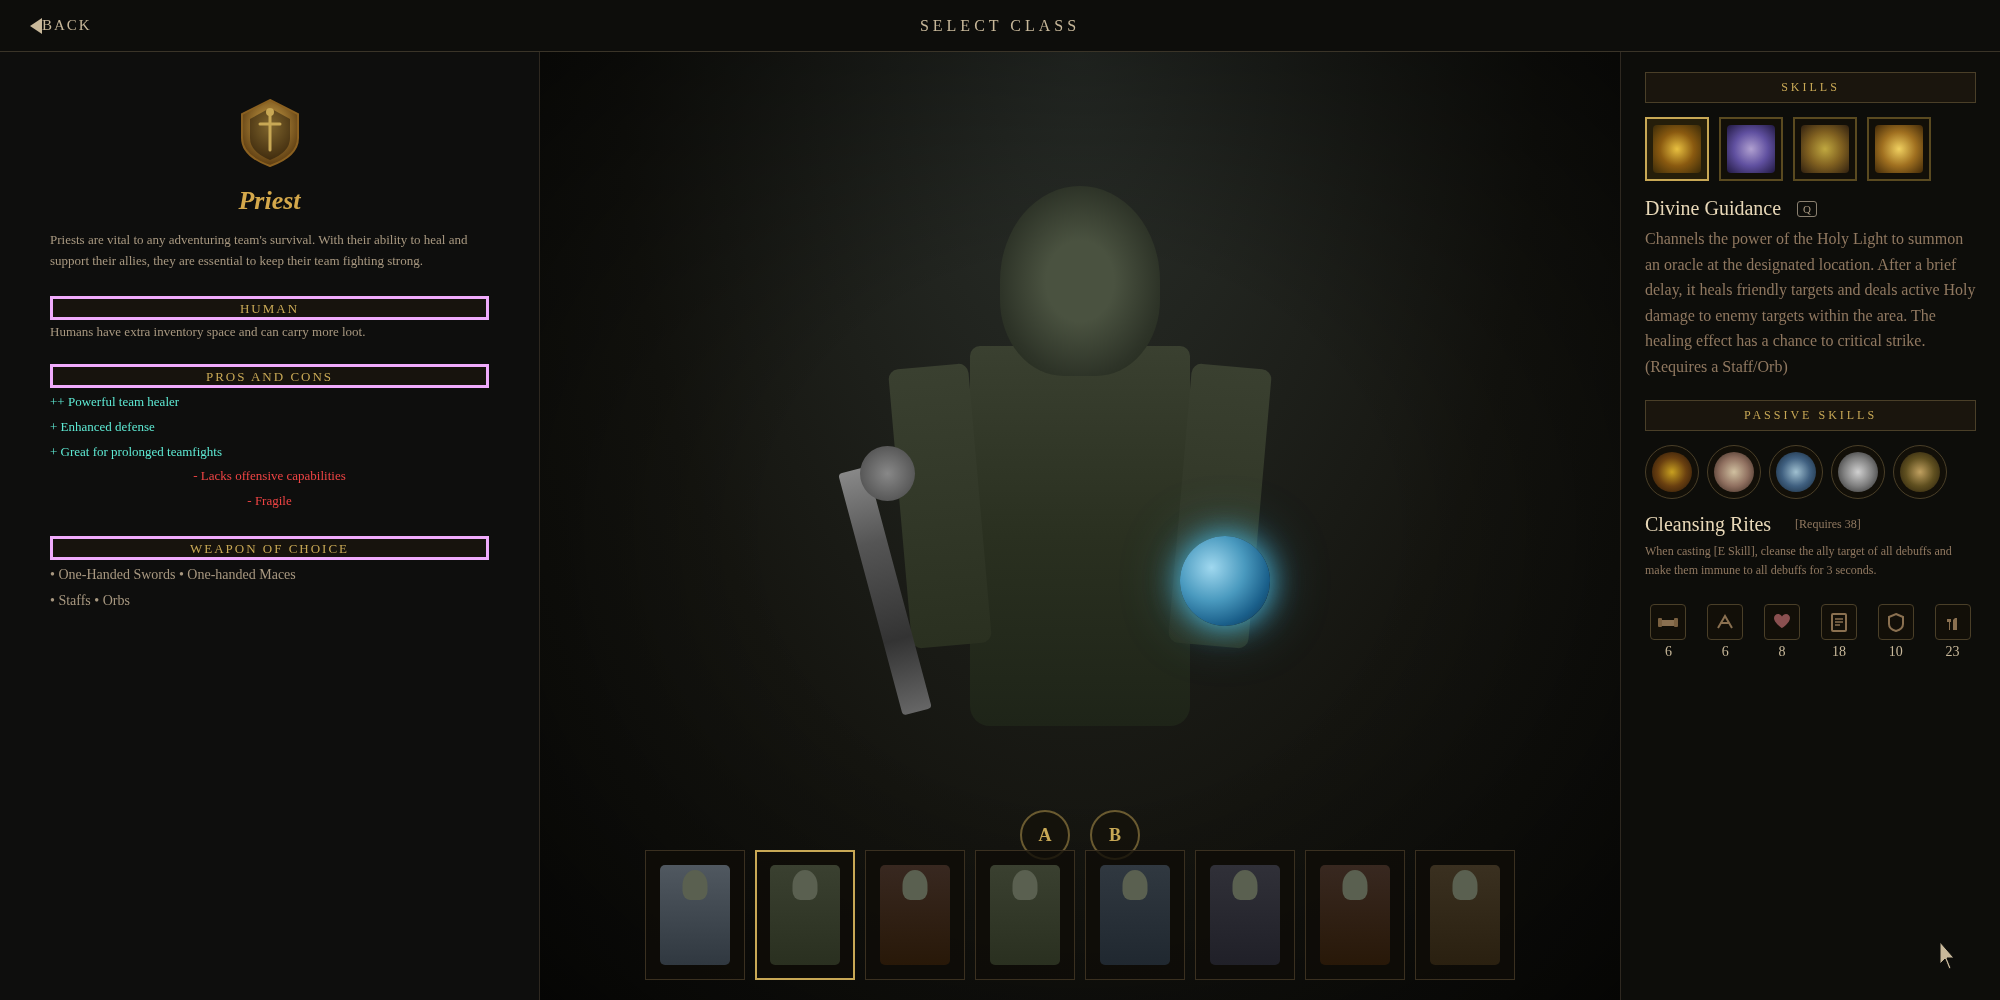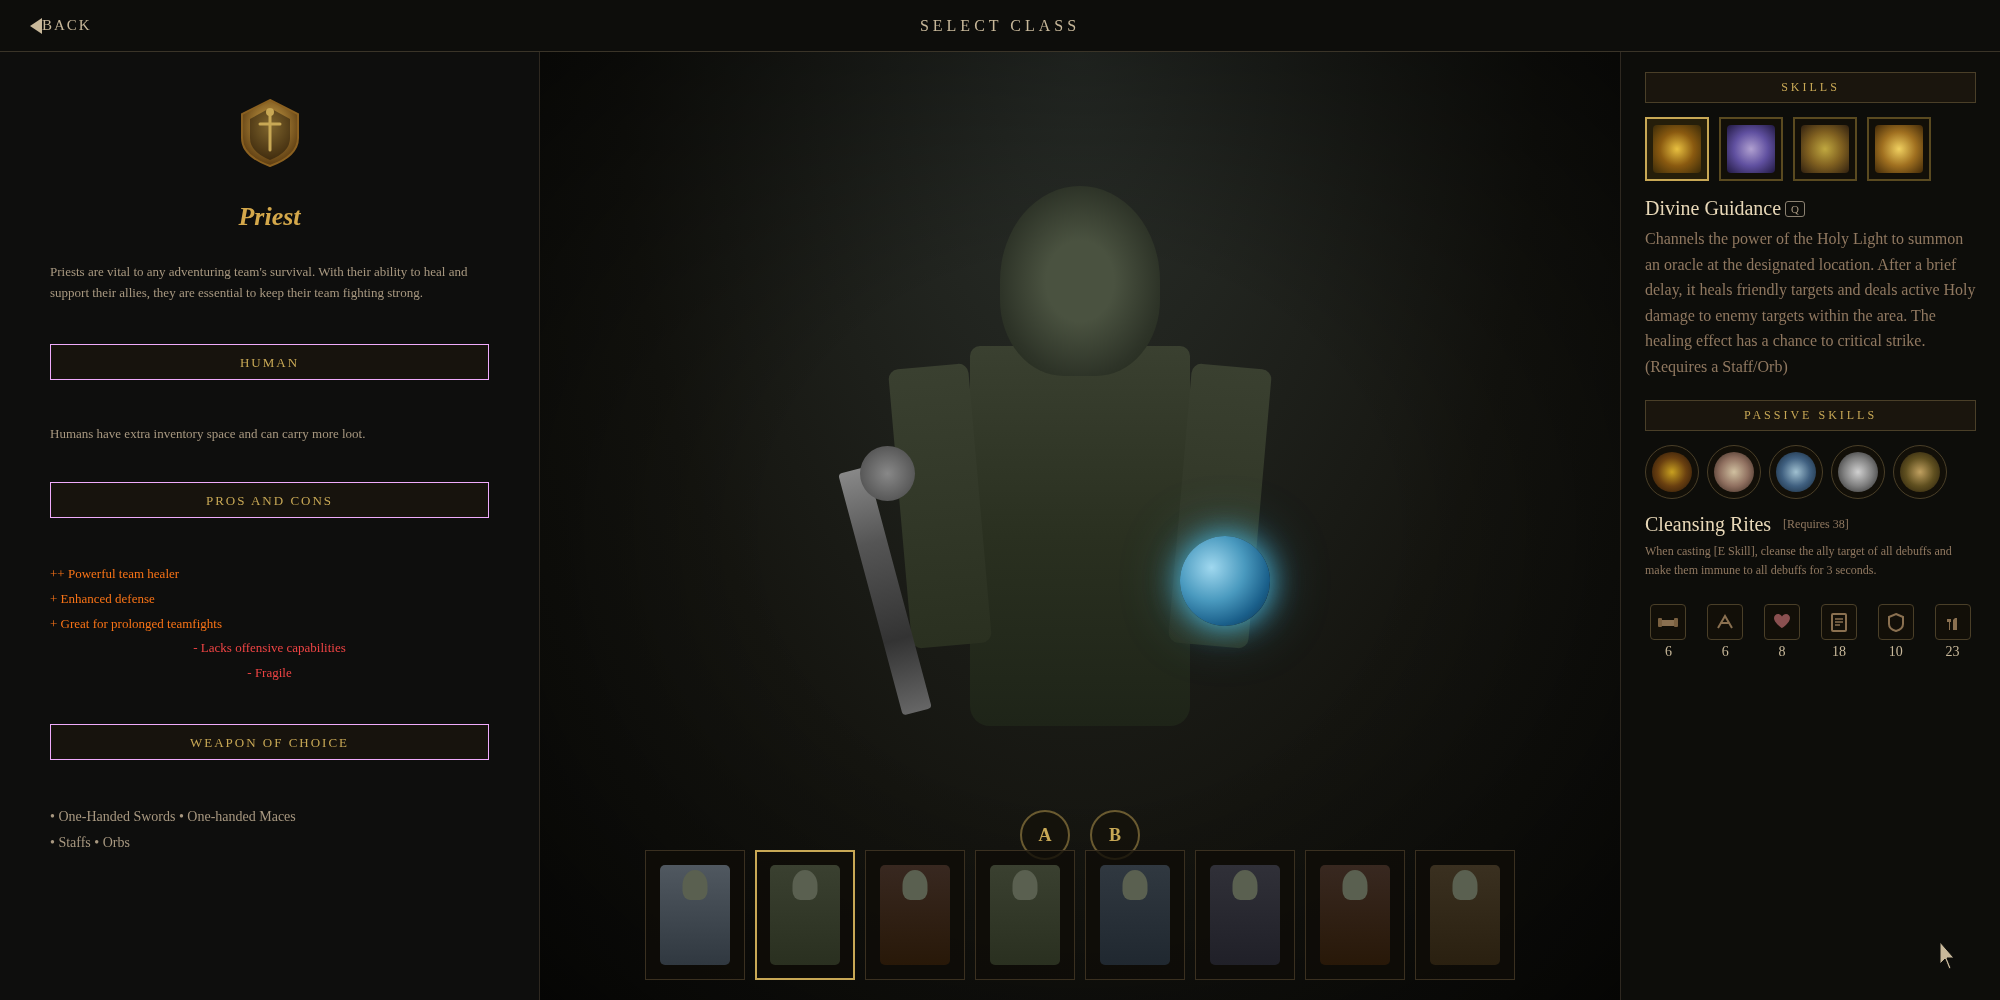--- a/index.html
+++ b/index.html
@@ -61,21 +61,21 @@
 
     
     .left-panel {
       width: 540px;
       min-width: 540px;
       padding: 40px 50px;
       background: rgba(10,10,8,0.7);
       border-right: 1px solid #2e2820;
       display: flex;
       flex-direction: column;
-      gap: 16px;
+      gap: 0;
       overflow-y: auto;
     }
 
     .class-icon {
       text-align: center;
       margin-bottom: 10px;
     }
     .class-icon svg {
       width: 80px;
       height: 80px;
@@ -89,24 +89,24 @@
       font-style: italic;
     }
     .class-desc {
       font-size: 13px;
       color: #a89880;
       line-height: 1.6;
       margin-bottom: 24px;
     }
 
     .section-box {
-      border: 1px solid #f0abfc;
-      padding: 8px 16px;
+      border: 3px solid #f0abfc;
+      padding: 0 16px;
       text-align: center;
-      margin-bottom: 28px;
+      margin-bottom: 2px;
       background: rgba(30,24,14,0.6);
     }
     .section-box-title {
       font-size: 13px;
       letter-spacing: 2px;
       text-transform: uppercase;
       color: #c8a855;
     }
 
     .race-desc {
@@ -115,21 +115,21 @@
       line-height: 1.6;
       margin-bottom: 22px;
     }
 
     .pros-cons-list {
       font-size: 13px;
       color: #a89880;
       line-height: 1.9;
       margin-bottom: 22px;
     }
-    .pros-cons-list .pro { color: #f97316; }
+    .pros-cons-list .pro { color: #5eead4; }
     .pros-cons-list .con { color: #ef4444; text-align: center; }
 
     .weapon-list {
       font-size: 14px;
       color: #a89880;
       line-height: 1.9;
     }
 
     
     .center-panel {
@@ -368,21 +368,21 @@
     .icon-orb { background: radial-gradient(circle, #b0a0d0 0%, #6050a0 50%, #201840 100%); }
     .icon-shield { background: radial-gradient(circle, #c0a840 0%, #806020 50%, #302010 100%); }
     .icon-light { background: radial-gradient(circle, #f0d060 0%, #a07020 50%, #402808 100%); }
 
     .skill-name {
       font-size: 20px;
       color: #e8d8b8;
       margin-bottom: 6px;
       display: flex;
       align-items: center;
-      gap: 4px;
+      gap: 16px;
     }
     .skill-key {
       display: inline-block;
       border: 1px solid #8a8070;
       border-radius: 3px;
       padding: 1px 5px;
       font-size: 11px;
       color: #a89880;
     }
     .skill-desc {

